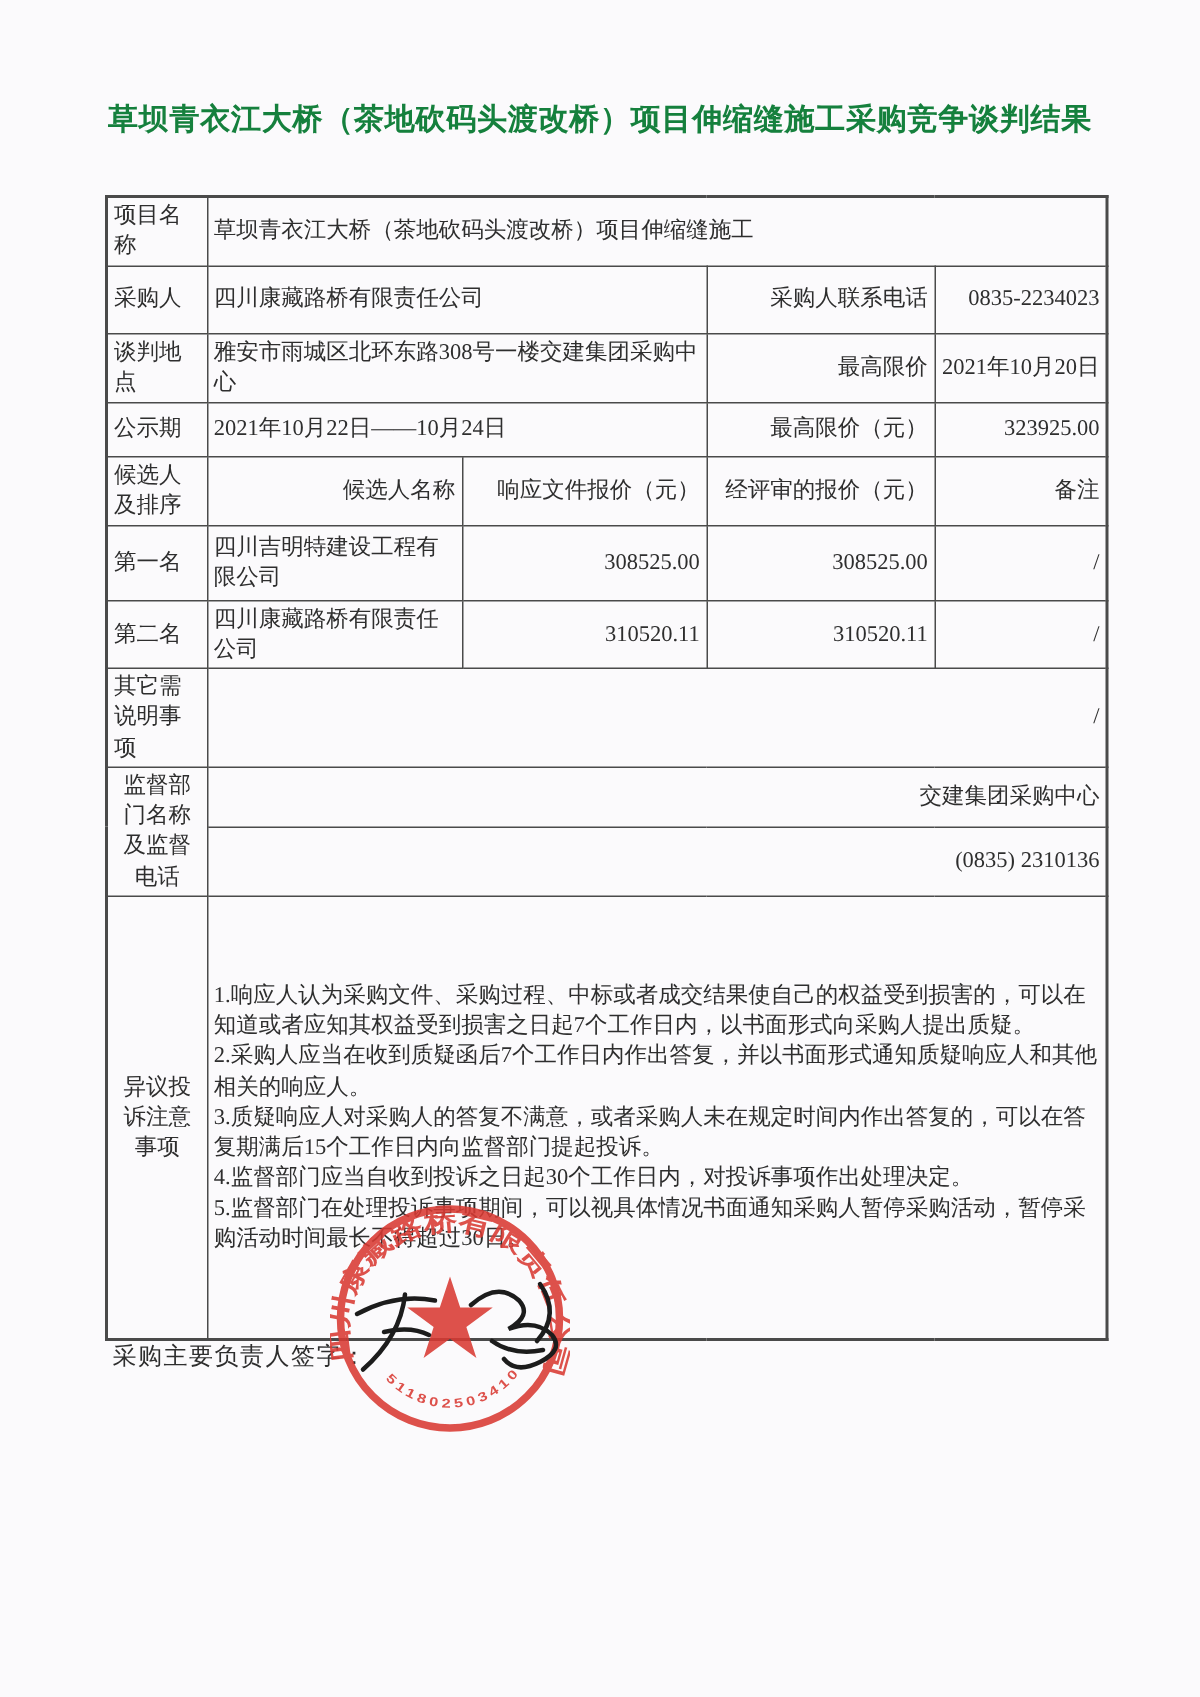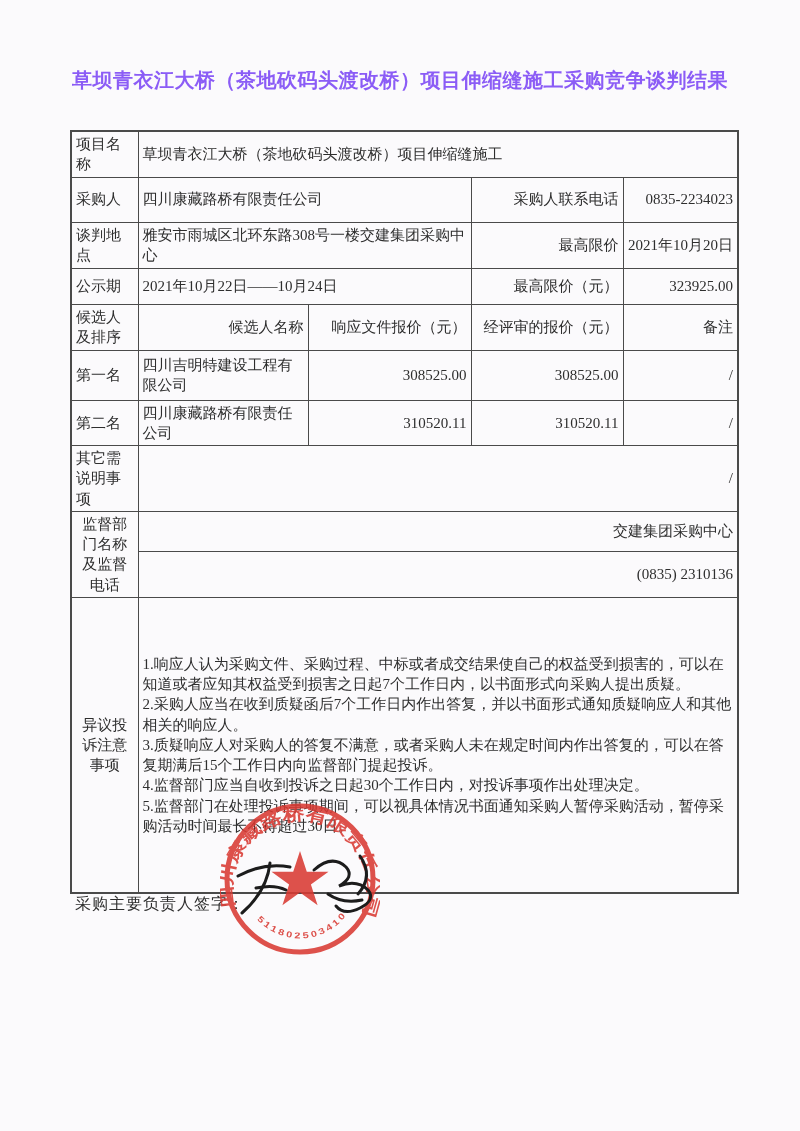--- a/index.html
+++ b/index.html
@@ -8,21 +8,21 @@
     background:#fbfafc;
     font-family:"Liberation Serif", serif;
     color:#2e2e2e;
     position:relative;
     overflow:hidden;
   }
   .page{position:absolute;left:0;top:0;width:800px;height:1131px;}
   .doc-title{
     position:absolute;left:62px;top:66px;width:676px;
     text-align:center;font-weight:bold;font-size:20px;line-height:28px;
-    color:#8b5cf6;letter-spacing:0.5px;
+    color:#15803d;letter-spacing:0.5px;
   }
   table.info{
     position:absolute;left:70px;top:130px;
     width:667px;border-collapse:collapse;table-layout:fixed;
     border:2px solid #4a4a4a;
     font-size:15px;
   }
   table.info td{
     border:1.5px solid #4a4a4a;
     vertical-align:middle;

